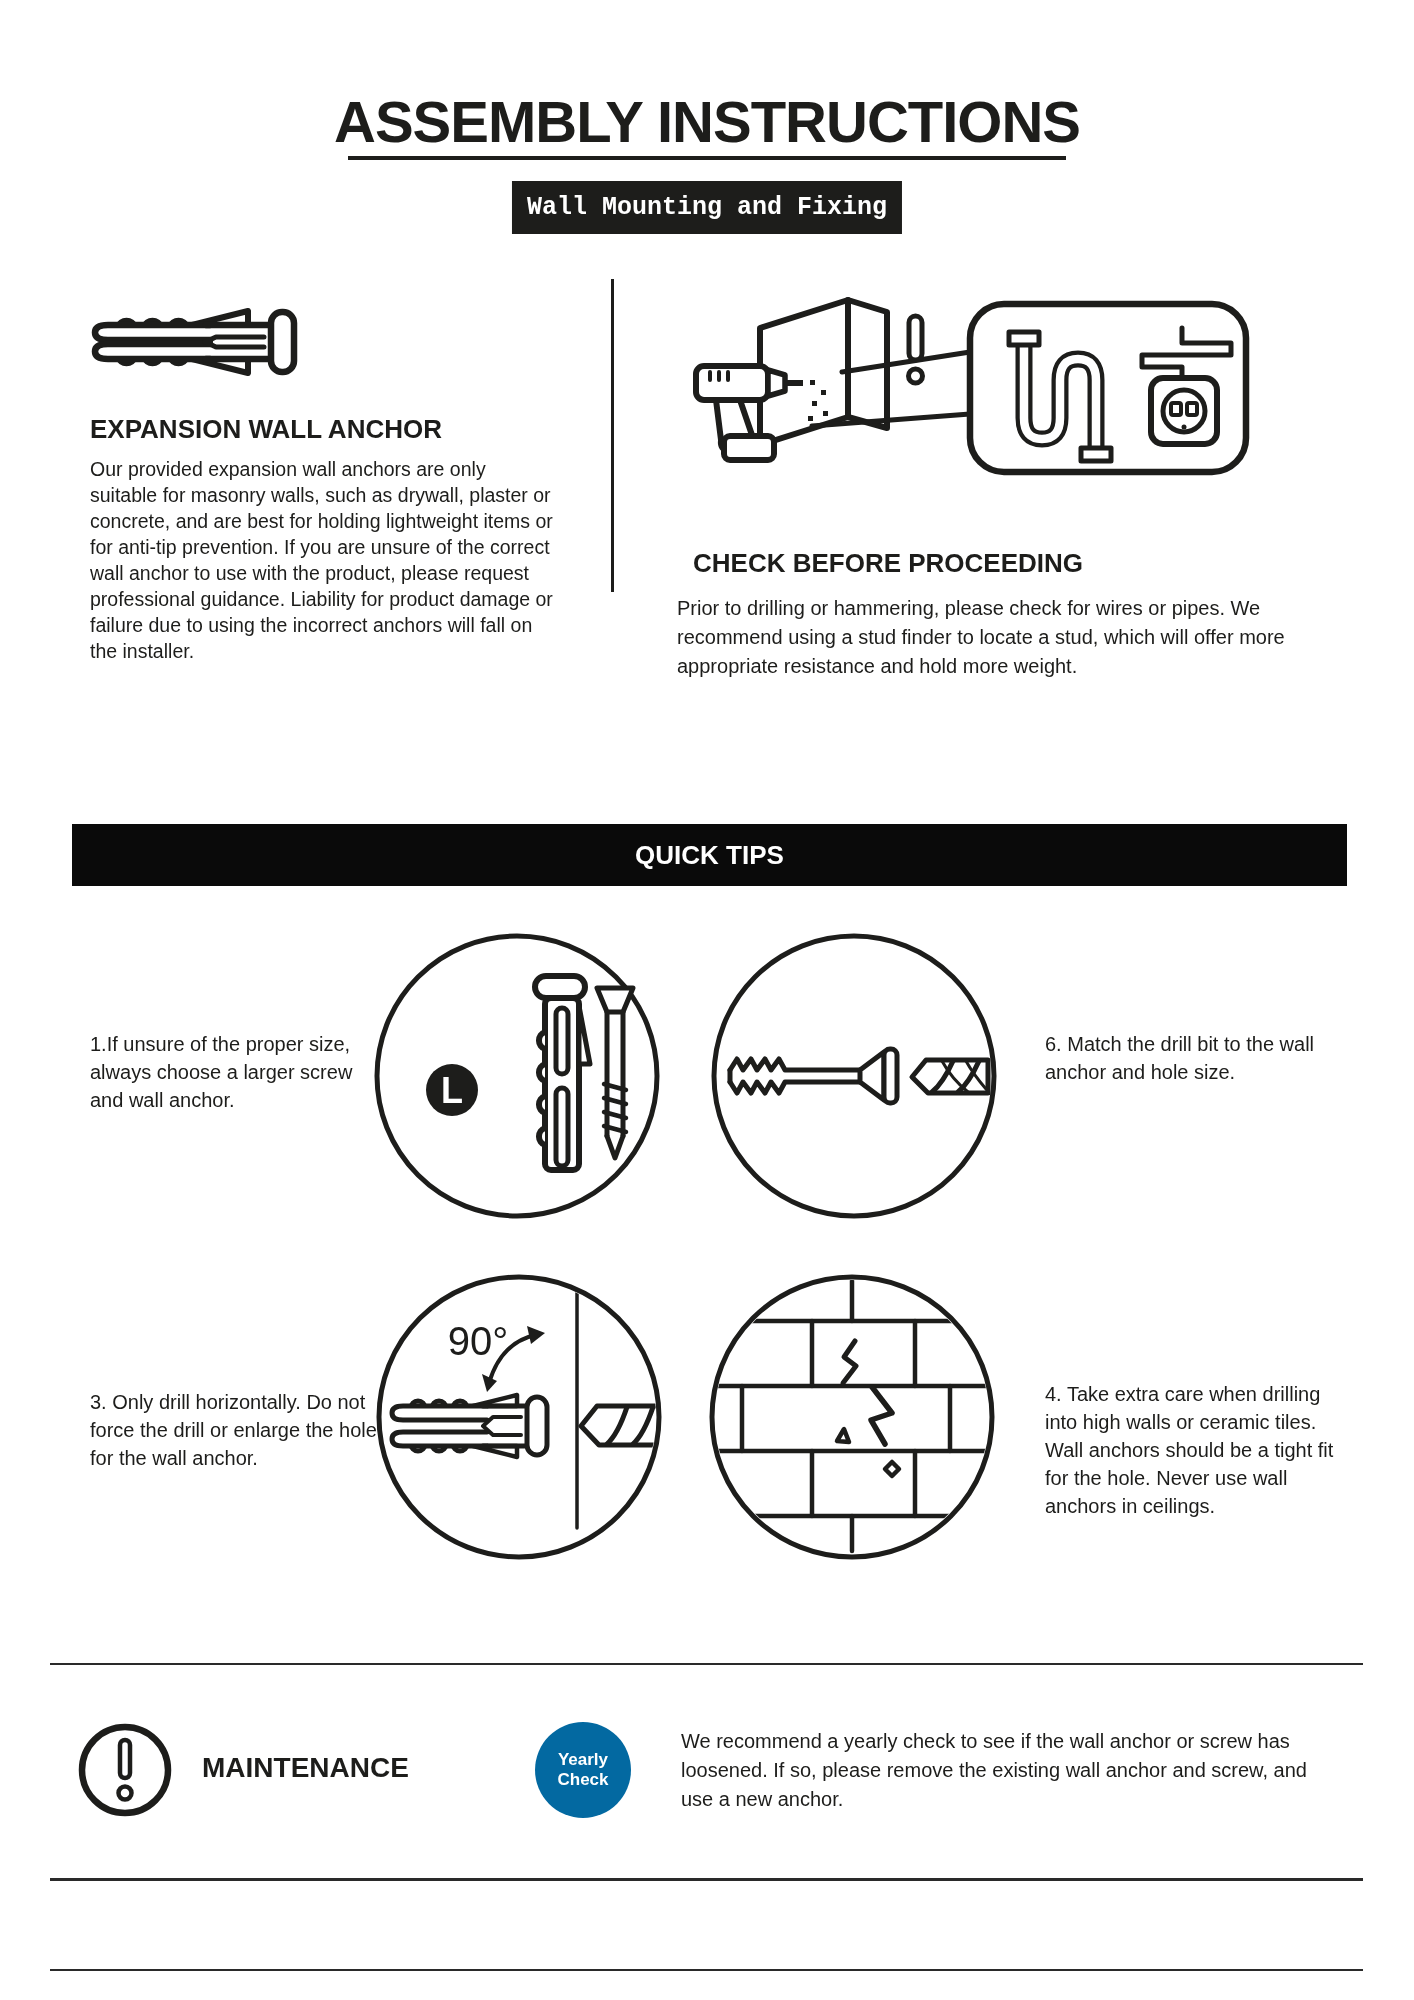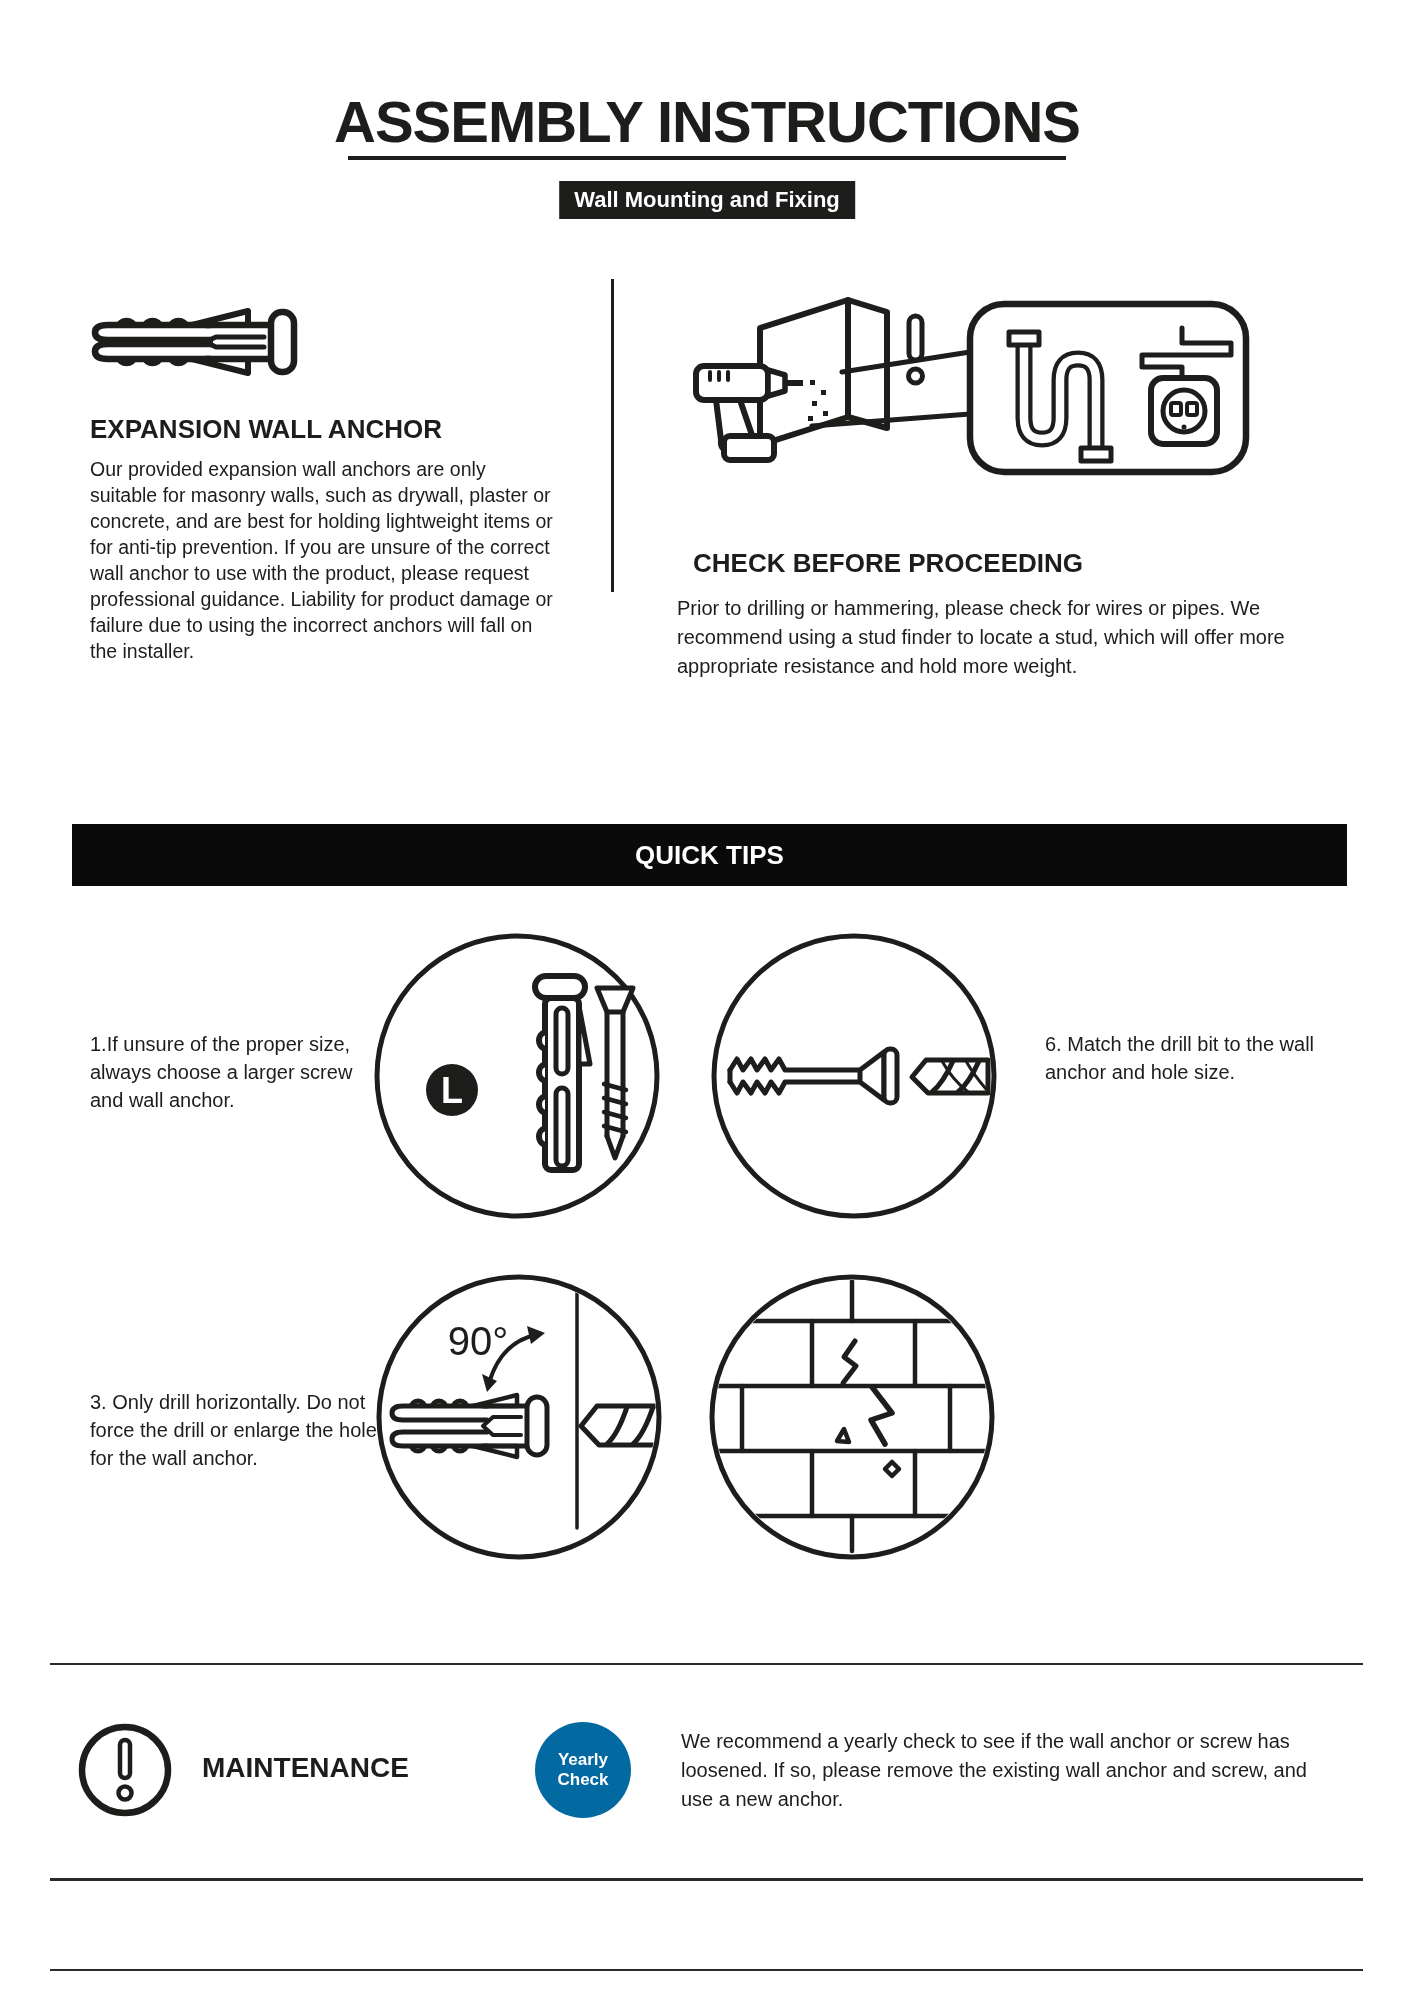--- a/index.html
+++ b/index.html
@@ -9,22 +9,22 @@
     font-family:"Liberation Sans", sans-serif;
   }
   .abs{position:absolute;}
   .title{
     left:0;top:88px;width:100%;text-align:center;
     font-size:58px;font-weight:700;letter-spacing:-1px;
   }
   .title-underline{left:348px;top:156px;width:718px;height:4px;background:#1d1d1b;}
   .subtitle-box{
     left:50%;top:181px;transform:translateX(-50%);
-    background:#1d1d1b;color:#ffffff;font-size:22px;font-weight:700;
-    padding:6px 15px;white-space:nowrap;
+    background:#1d1d1b;color:#ffffff;font-size:25px;font-weight:700;
+    padding:12px 15px;white-space:nowrap;font-family:Liberation Mono, monospace;
   }
   .v-divider{left:611px;top:279px;width:3px;height:313px;background:#1d1d1b;}
   .sec-heading{font-size:26px;font-weight:700;white-space:nowrap;}
   .body-text{font-size:19.5px;line-height:26px;}
   .body-text-r{font-size:20px;line-height:29px;}
   .quick-tips-bar{
     left:72px;top:788px;width:1275px;height:62px;background:#0a0a0a;
     color:#ffffff;font-size:26px;font-weight:700;text-align:center;line-height:62px;margin-top:36px;
   }
   .tip-text{font-size:20px;line-height:28px;}
@@ -196,20 +196,21 @@
       <g clip-path="url(#clip4)" stroke-width="4.5">
         <path d="M6,48 H282 M6,113 H282 M6,178 H282 M6,243 H282"></path>
         <path d="M144,8 V48 M104,48 V113 M207,48 V113 M34,113 V178 M242,113 V178 M104,178 V243 M207,178 V243 M144,243 V278"></path>
         <path d="M147,68 L136,84 L148,93 L135,110" stroke-width="5"></path>
         <path d="M164,114 L184,140 L163,147 L177,171" stroke-width="5.5"></path>
         <path d="M136,156 L129,168 L141,169 Z" fill="#fff"></path>
         <path d="M184,189 L191,196 L184,203 L177,196 Z" fill="#fff"></path>
       </g>
     </svg>
   </div>
+  <div class="abs tip-text" style="left:1045px;top:1380px;width:300px;">4. Take extra care when drilling into high walls or ceramic tiles. Wall anchors should be a tight fit for the hole. Never use wall anchors in ceilings.</div>
 
   <div class="abs hr" style="left:50px;top:1663px;width:1313px;height:2px;"></div>
 
   <div class="abs" style="left:77px;top:1722px;width:96px;height:96px;">
     <svg viewBox="0 0 96 96" width="96" height="96" fill="none" stroke="#1d1d1b" stroke-linecap="round" stroke-linejoin="round">
       <circle cx="48" cy="48" r="43" stroke-width="6.5"></circle>
       <rect x="43" y="18" width="10" height="38" rx="5" stroke-width="4.5" fill="#fff"></rect>
       <circle cx="48" cy="71" r="6.5" stroke-width="4.5" fill="#fff"></circle>
     </svg>
   </div>

